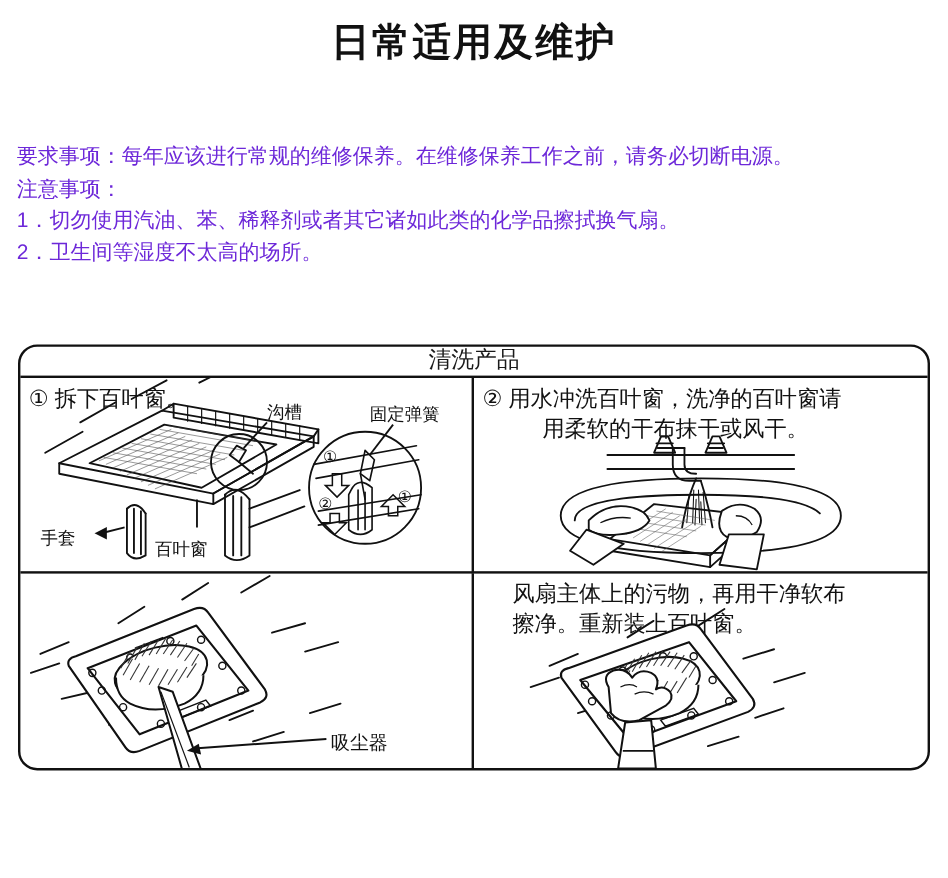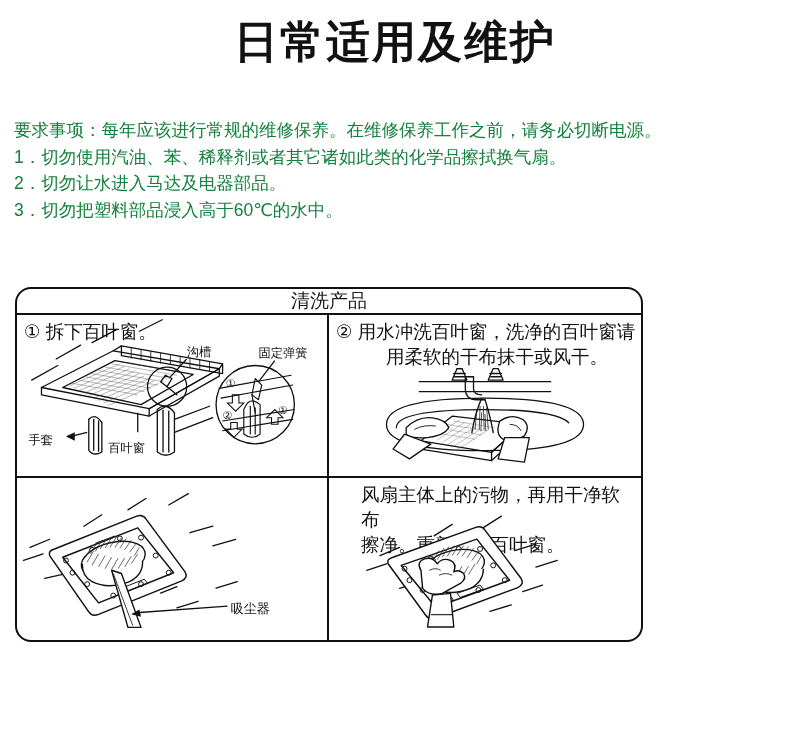--- a/index.html
+++ b/index.html
@@ -6,36 +6,36 @@
   body{
     width:790px;height:732px;background:#ffffff;
     font-family:"Liberation Sans","DejaVu Sans",sans-serif;
     color:#1a1a1a;overflow:hidden;position:relative;
   }
   #page{position:relative;width:790px;height:732px;}
 
   
   .title{
     position:absolute;left:0;top:18px;width:790px;
-    text-align:center;font-size:44px;font-weight:bold;
+    text-align:center;font-size:32px;font-weight:bold;
     letter-spacing:2px;color:#111;line-height:1.1;
   }
 
   
   .intro{
     position:absolute;left:14px;top:117px;width:768px;
-    font-size:17.5px;line-height:26.5px;color:#15803d;
+    font-size:17.5px;line-height:26.5px;color:#6d28d9;
   }
   .intro .ln{white-space:nowrap;}
   .intro .num{display:inline-block;min-width:20px;}
 
   
   .panel{
     position:absolute;left:15px;top:287px;
-    width:628px;height:355px;
+    width:760px;height:355px;
     border:2.2px solid #111;border-radius:16px;
     box-sizing:border-box;background:#fff;
   }
   .panel-head{
     height:24px;line-height:24px;text-align:center;
     font-size:19px;border-bottom:2.2px solid #111;
   }
   .grid{display:flex;flex-wrap:wrap;height:calc(100% - 26px);}
   .cell{position:relative;box-sizing:border-box;width:50%;height:50%;overflow:hidden;}
   .cell.c1{border-right:2.2px solid #111;border-bottom:2.2px solid #111;}
@@ -51,28 +51,26 @@
 </style>
 </head>
 <body>
 
 <div id="page">
 
   <div class="title">日常适用及维护</div>
 
   <div class="intro">
     <div class="ln">要求事项：每年应该进行常规的维修保养。在维修保养工作之前，请务必切断电源。</div>
+    <div class="ln">注意事项：</div>
     <div class="ln">
       <span class="num">1．</span><span>切勿使用汽油、苯、稀释剂或者其它诸如此类的化学品擦拭换气扇。</span>
     </div>
     <div class="ln">
-      <span class="num">2．</span><span>切勿让水进入马达及电器部品。</span>
-    </div>
-    <div class="ln">
-      <span class="num">3．</span><span>切勿把塑料部品浸入高于60℃的水中。</span>
+      <span class="num">2．</span><span>卫生间等湿度不太高的场所。</span>
     </div>
   </div>
 
   <div class="panel">
 
     <div class="panel-head">清洗产品</div>
 
     <div class="grid">
 
       <div class="cell c1">

